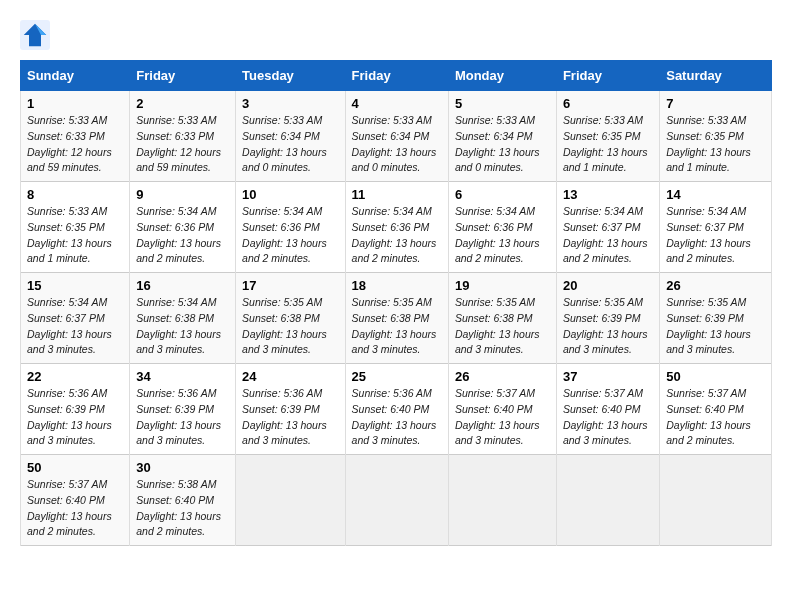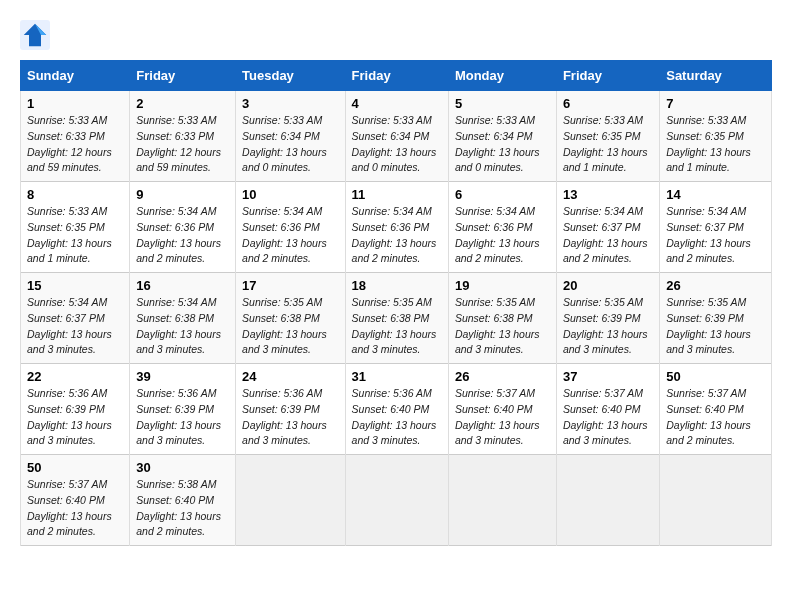--- a/index.html
+++ b/index.html
@@ -152,23 +152,23 @@
         <td><span class="day-num">15</span><span class="day-detail">Sunrise: 5:34 AM<br>Sunset: 6:37 PM<br>Daylight: 13 hours and 3 minutes.</span></td>
         <td><span class="day-num">16</span><span class="day-detail">Sunrise: 5:34 AM<br>Sunset: 6:38 PM<br>Daylight: 13 hours and 3 minutes.</span></td>
         <td><span class="day-num">17</span><span class="day-detail">Sunrise: 5:35 AM<br>Sunset: 6:38 PM<br>Daylight: 13 hours and 3 minutes.</span></td>
         <td><span class="day-num">18</span><span class="day-detail">Sunrise: 5:35 AM<br>Sunset: 6:38 PM<br>Daylight: 13 hours and 3 minutes.</span></td>
         <td><span class="day-num">19</span><span class="day-detail">Sunrise: 5:35 AM<br>Sunset: 6:38 PM<br>Daylight: 13 hours and 3 minutes.</span></td>
         <td><span class="day-num">20</span><span class="day-detail">Sunrise: 5:35 AM<br>Sunset: 6:39 PM<br>Daylight: 13 hours and 3 minutes.</span></td>
         <td><span class="day-num">26</span><span class="day-detail">Sunrise: 5:35 AM<br>Sunset: 6:39 PM<br>Daylight: 13 hours and 3 minutes.</span></td>
       </tr>
       <tr>
         <td><span class="day-num">22</span><span class="day-detail">Sunrise: 5:36 AM<br>Sunset: 6:39 PM<br>Daylight: 13 hours and 3 minutes.</span></td>
-        <td><span class="day-num">39</span><span class="day-detail">Sunrise: 5:36 AM<br>Sunset: 6:39 PM<br>Daylight: 13 hours and 3 minutes.</span></td>
+        <td><span class="day-num">34</span><span class="day-detail">Sunrise: 5:36 AM<br>Sunset: 6:39 PM<br>Daylight: 13 hours and 3 minutes.</span></td>
         <td><span class="day-num">24</span><span class="day-detail">Sunrise: 5:36 AM<br>Sunset: 6:39 PM<br>Daylight: 13 hours and 3 minutes.</span></td>
-        <td><span class="day-num">31</span><span class="day-detail">Sunrise: 5:36 AM<br>Sunset: 6:40 PM<br>Daylight: 13 hours and 3 minutes.</span></td>
+        <td><span class="day-num">25</span><span class="day-detail">Sunrise: 5:36 AM<br>Sunset: 6:40 PM<br>Daylight: 13 hours and 3 minutes.</span></td>
         <td><span class="day-num">26</span><span class="day-detail">Sunrise: 5:37 AM<br>Sunset: 6:40 PM<br>Daylight: 13 hours and 3 minutes.</span></td>
         <td><span class="day-num">37</span><span class="day-detail">Sunrise: 5:37 AM<br>Sunset: 6:40 PM<br>Daylight: 13 hours and 3 minutes.</span></td>
         <td><span class="day-num">50</span><span class="day-detail">Sunrise: 5:37 AM<br>Sunset: 6:40 PM<br>Daylight: 13 hours and 2 minutes.</span></td>
       </tr>
       <tr>
         <td><span class="day-num">50</span><span class="day-detail">Sunrise: 5:37 AM<br>Sunset: 6:40 PM<br>Daylight: 13 hours and 2 minutes.</span></td>
         <td><span class="day-num">30</span><span class="day-detail">Sunrise: 5:38 AM<br>Sunset: 6:40 PM<br>Daylight: 13 hours and 2 minutes.</span></td>
         <td class="empty-cell"></td>
         <td class="empty-cell"></td>
         <td class="empty-cell"></td>

